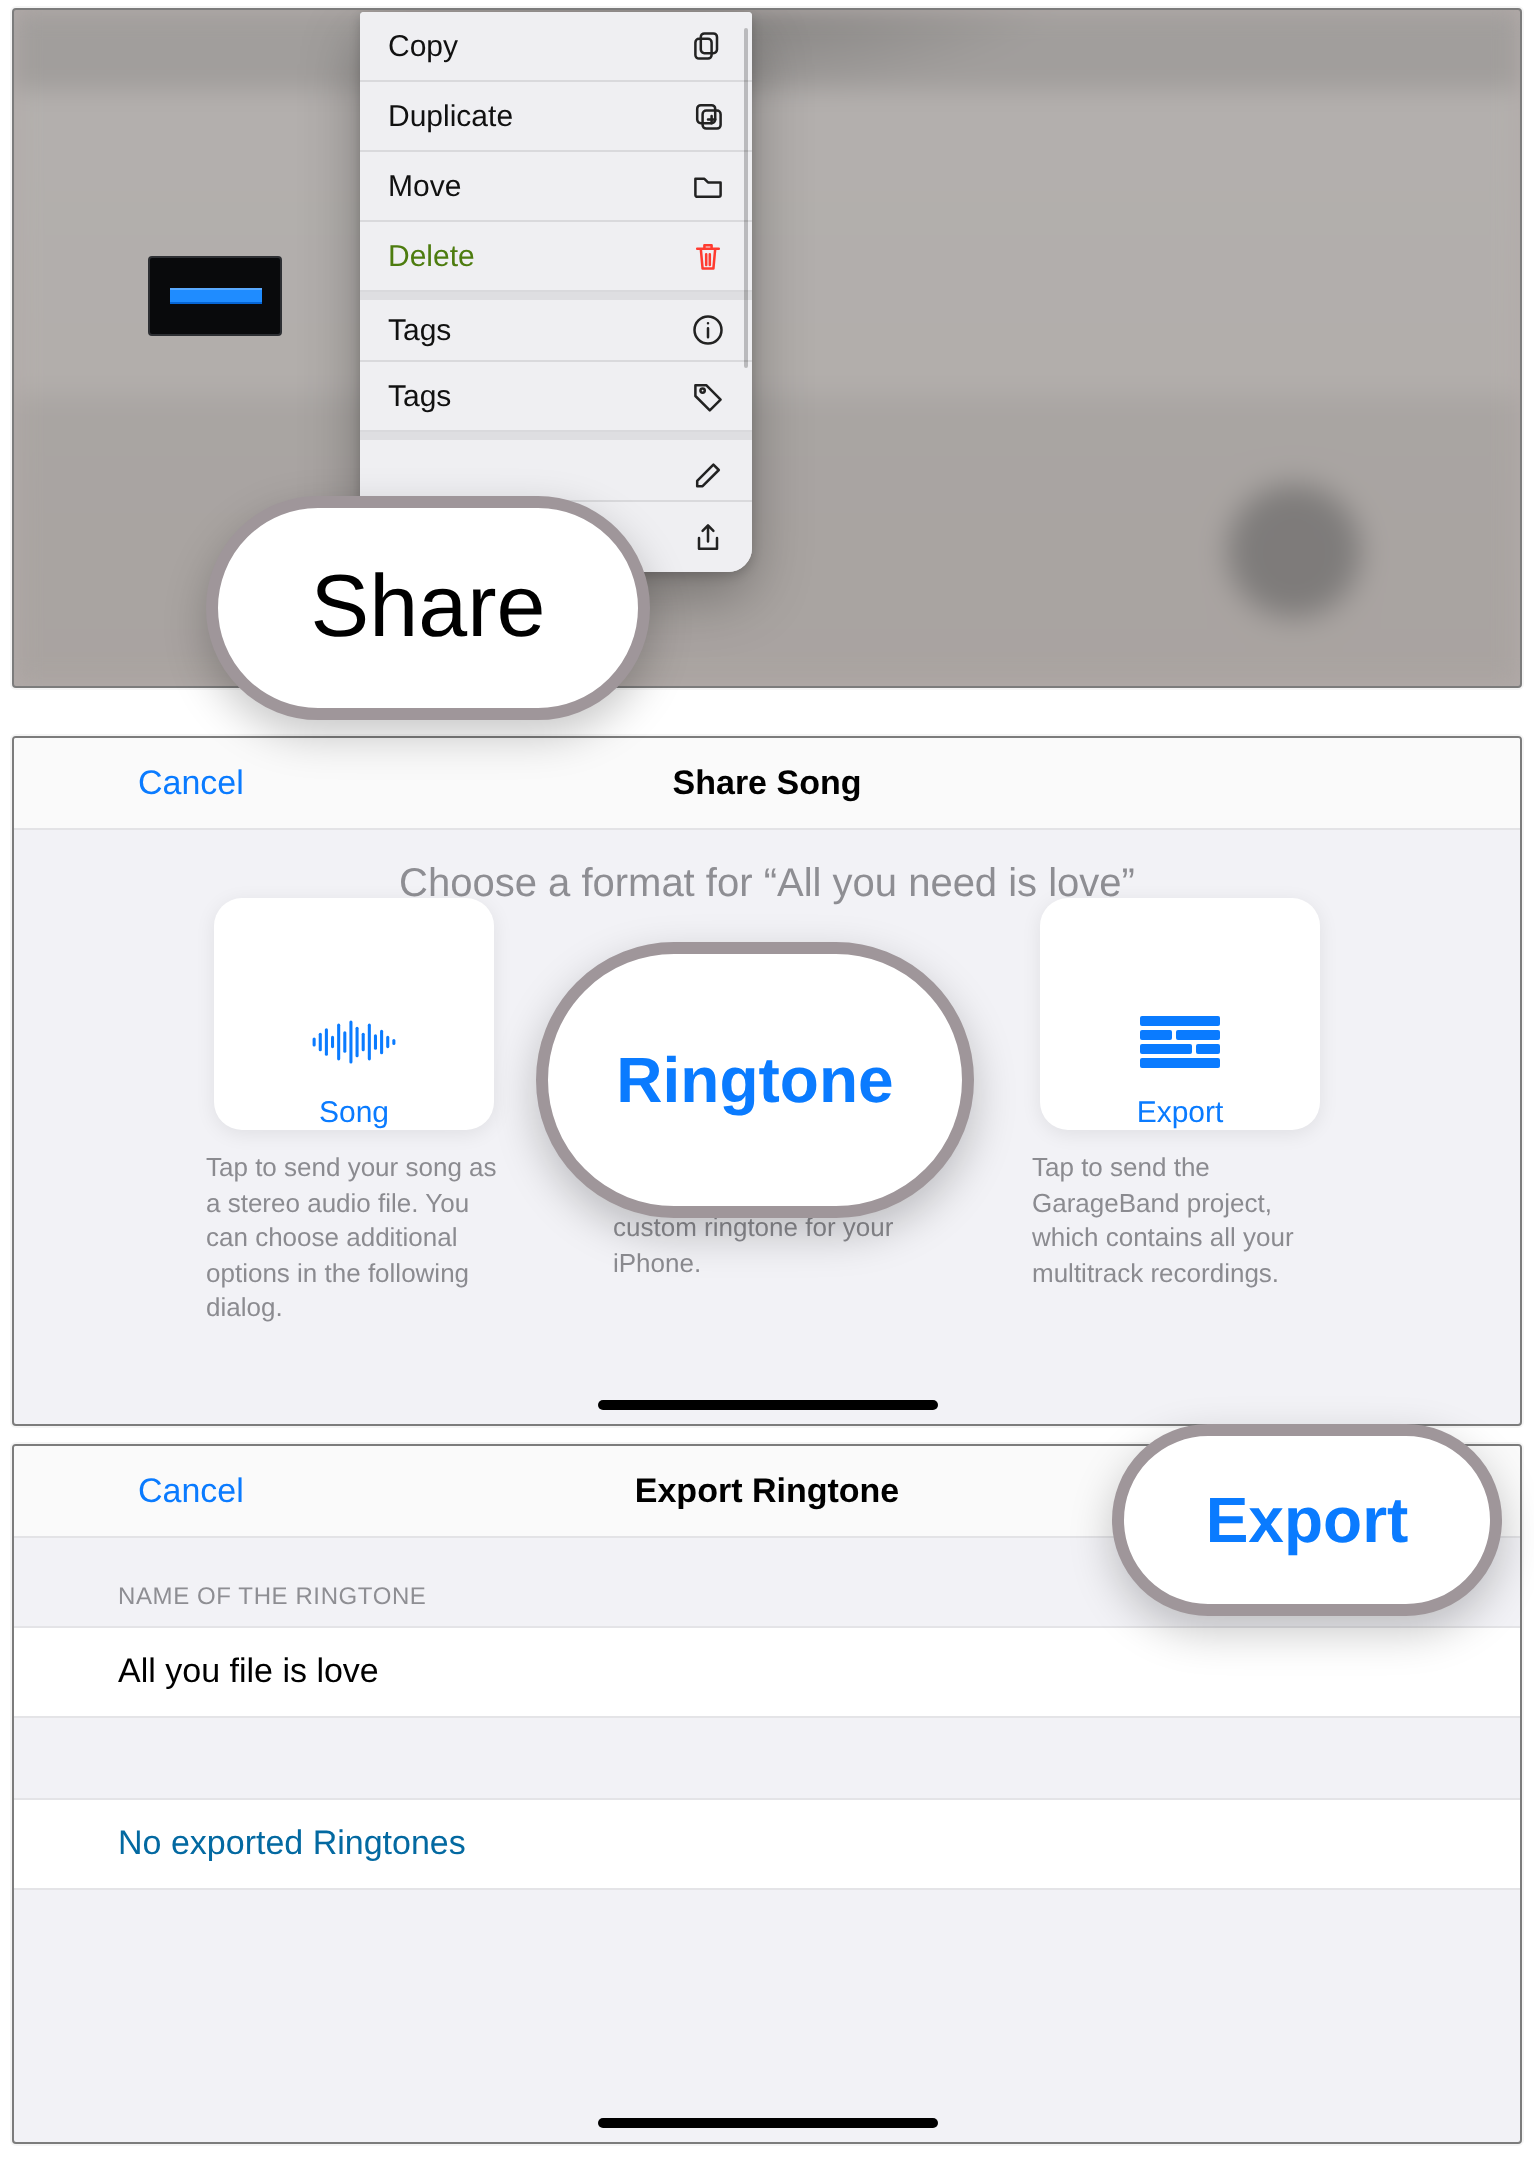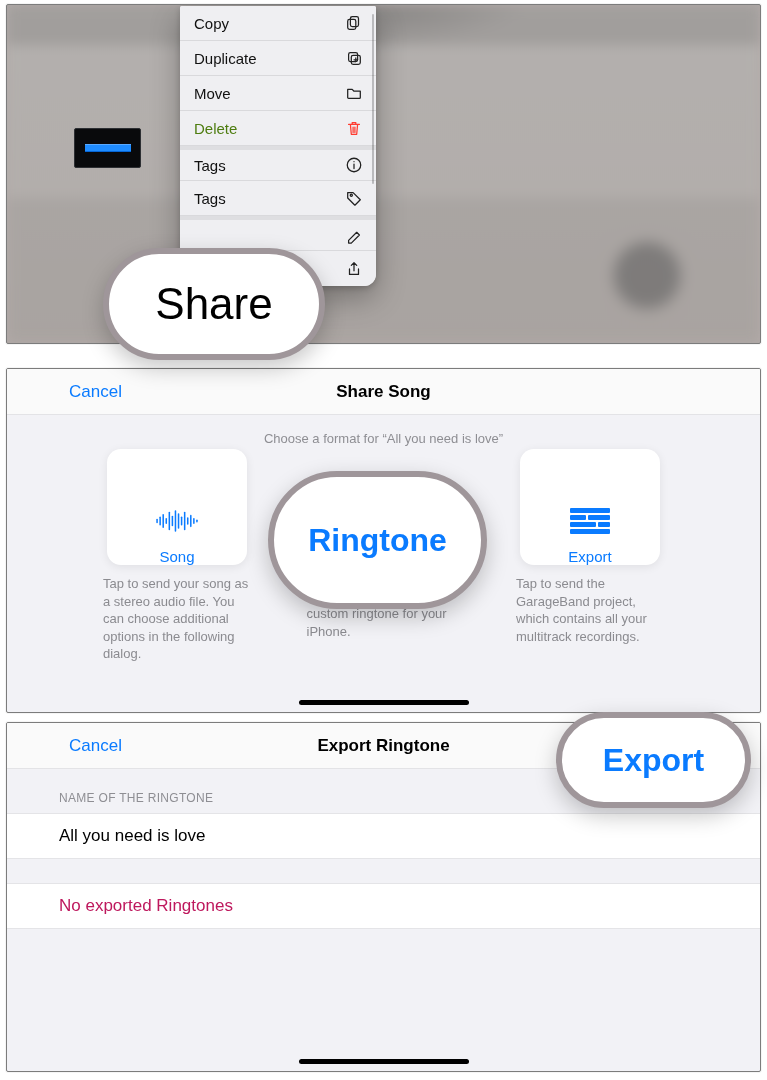--- a/index.html
+++ b/index.html
@@ -113,21 +113,21 @@
   }
   .navbar .cancel {
     position:absolute; left:62px; top:0; bottom:0;
     display:flex; align-items:center;
     color:#0a7bff; font-size:17px;
   }
   .navbar .title { font-size:17px; font-weight:600; color:#000; }
 
   .prompt {
     text-align:center;
-    font-size:13px;
+    font-size:20px;
     color:#8e8e93;
     margin-top: 16px;
   }
 
   .cards {
     position: absolute;
     left: 100px; right: 100px; top: 80px;
     display:flex; justify-content:space-between;
   }
   .card {
@@ -163,26 +163,26 @@
     text-transform: uppercase;
   }
   .whiterow {
     background:#fff;
     border-top:1px solid #e4e4e7;
     border-bottom:1px solid #e4e4e7;
     padding: 12px 52px;
     font-size:17px; color:#000;
   }
   .grayrow {
-    margin-top: 24px;
+    margin-top: 40px;
     background:#fff;
     border-top:1px solid #e4e4e7;
     border-bottom:1px solid #e4e4e7;
     padding: 12px 52px;
-    font-size:17px; color:#be185d;
+    font-size:17px; color:#0369a1;
   }
 
   
   .homebar {
     position:absolute; left:50%; transform:translateX(-50%);
     bottom: 7px;
     width: 170px; height: 5px;
     background:#000; border-radius:3px;
   }
 
@@ -354,21 +354,21 @@
     <div class="cancel">
       <span>Cancel</span>
     </div>
     <div class="title">Export Ringtone</div>
 
   </div>
 
   <div class="p3body" style="top:46px;">
     <div class="secthdr">NAME OF THE RINGTONE</div>
     <div class="whiterow">
-      <span>All you need is love</span>
+      <span>All you file is love</span>
     </div>
     <div class="grayrow">
       <span>No exported Ringtones</span>
     </div>
   </div>
 
   <div class="homebar"></div>
 </div>
 
 <div class="pill pill-export">

